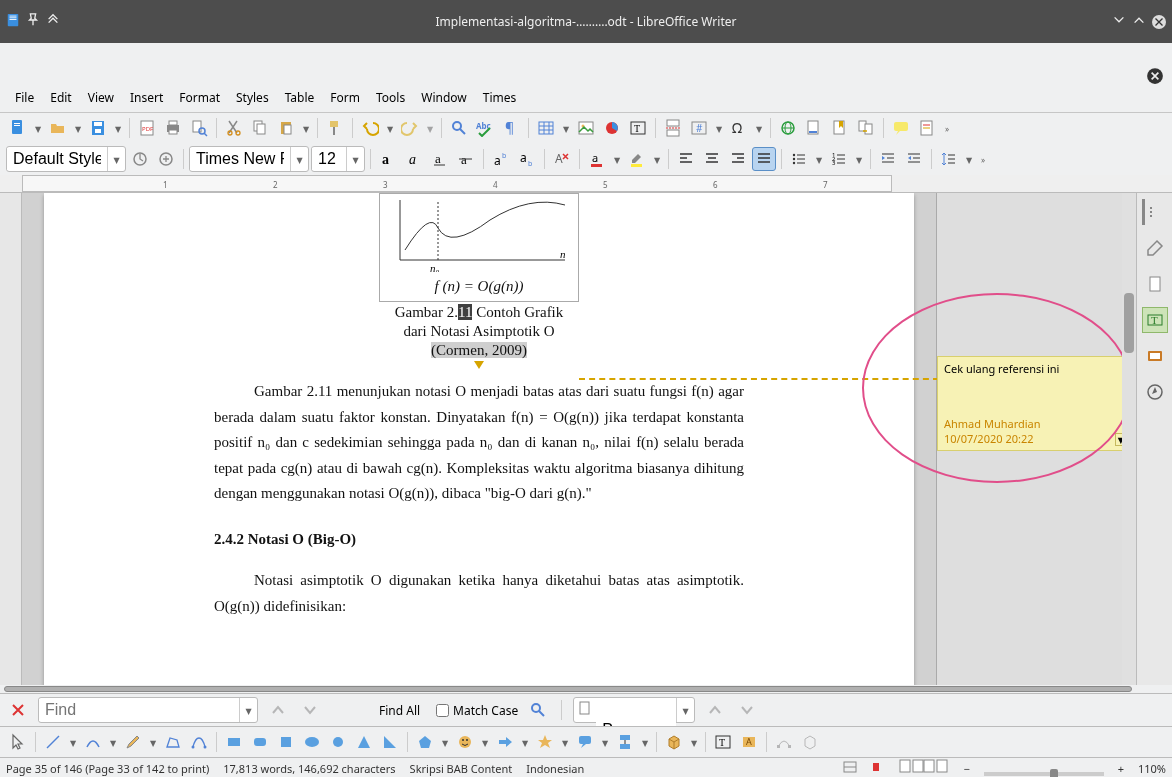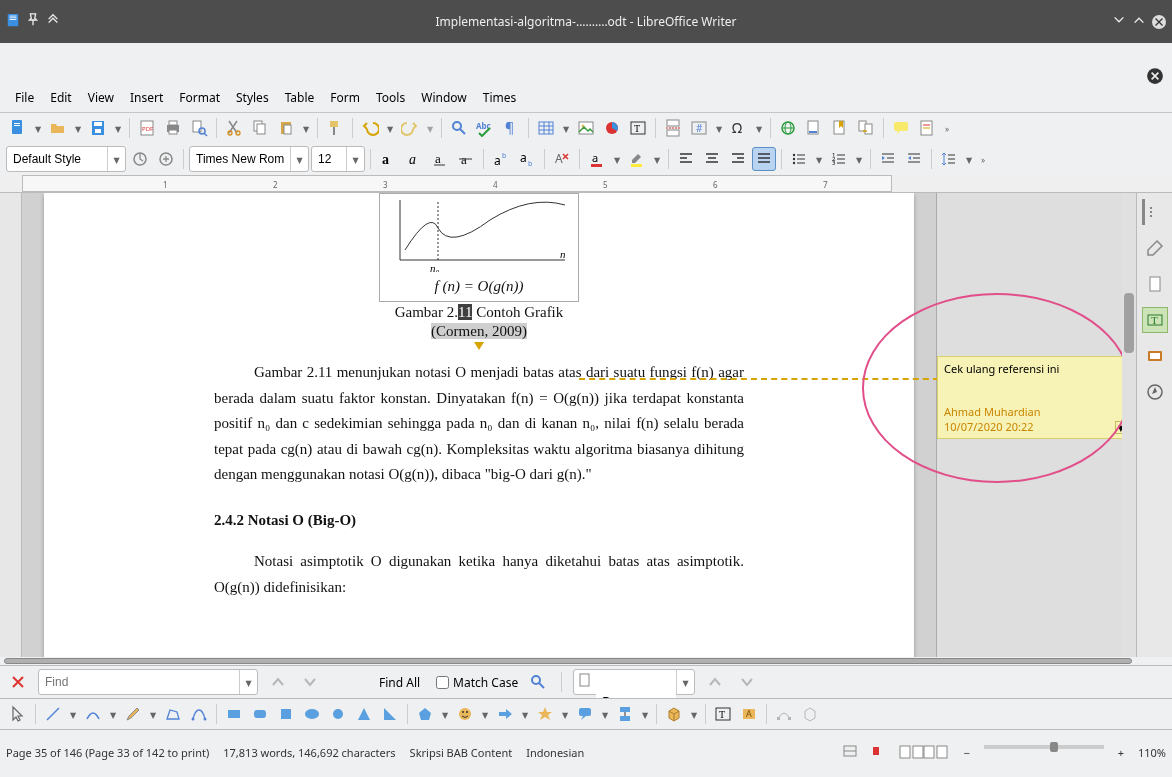--- a/index.html
+++ b/index.html
@@ -11,44 +11,44 @@
 .circle { width:14px; height:14px; border-radius:50%; display:flex; align-items:center; justify-content:center; }
 .menubar { background: #eff0f1; display:flex; align-items:center; padding: 3px 8px; gap: 2px; border-bottom: 1px solid #c6c6c6; position:relative; }
 .menubar .menu-item { padding: 3px 7px; border-radius: 3px; cursor: default; margin-top: 40px; }
 .menubar .close-doc { margin-left:auto; }
 .toolbar { background: #eff0f1; display:flex; align-items:center; padding: 3px 6px; gap: 2px; border-bottom: 0px solid #c6c6c6; }
 .tb-btn { width: 24px; height: 24px; display:flex; align-items:center; justify-content:center; border:1px solid transparent; border-radius:3px; }
 .tb-btn svg { width:18px; height:18px; }
 .tb-sep { width:1px; height:20px; background:#ccc; margin: 0 3px; }
 .dd-arrow { width:12px; height:22px; display:flex; align-items:center; justify-content:center; font-size:8px; color:#666; }
 .combo { display:flex; align-items:center; border:1px solid #bbb; border-radius:3px; background:#fff; height:26px; }
-.combo input { border:none; padding: 2px 6px; outline:none; font-size:12px; }
+.combo input { border:none; padding: 2px 6px; outline:none; font-size:16px; }
 .combo .dd { width:18px; height:100%; display:flex; align-items:center; justify-content:center; border-left:1px solid #ccc; font-size:8px; color:#666; }
 .ruler { background:#efefef; height:18px; position:relative; font-size:8px; color:#666; overflow:hidden; border-bottom:1px solid #bbb; }
 .ruler .label { position:absolute; left:50%; transform:translateX(-50%); font-size:11px; color:#888; top:1px; }
 .ruler-section { position:absolute; top:0; height:100%; }
 .doc-area { flex:1; display:flex; background:#d1d1d1; overflow:hidden; }
 .doc-scroll { flex:1; overflow:hidden; position:relative; }
 .page { background:#fff; margin: 0 auto; width:870px; min-height:700px; position:relative; box-shadow: 0 2px 4px rgba(0,0,0,0.3); padding: 0 170px 40px 170px; font-family: "Times New Roman", serif; font-size:15px; color:#111; }
 .page p { text-align:justify; margin: 6px 0; line-height:1.7; }
 .page .caption { text-align:center; margin:2px 0; }
 .page .figure-box { border:1px solid #aaa; width:200px; margin:0 auto; padding:6px 10px 4px 10px; position:relative; }
 .comments-pane { width:200px; background:#dedede; border-left:1px solid #aaa; position:relative; }
 .comment { position:absolute; left:0; right:4px; background:#f7f2b5; border:1px solid #d8cf6e; padding:4px 6px; font-size:11px; }
-.comment .c-author { color:#c98500; font-size:11px; margin-top:28px; }
+.comment .c-author { color:#c98500; font-size:11px; margin-top:40px; }
 .comment .c-date { color:#c98500; font-size:11px; }
 .comment .c-menu { position:absolute; right:4px; bottom:4px; font-size:8px; border:1px solid #c6b95e; padding:0 2px; }
 .sidebar { width:36px; border-left:1px solid #bbb; background:#e8e8e8; display:flex; flex-direction:column; align-items:center; padding:6px 0; gap:10px; }
 .sidebar .sb-btn { width:26px; height:26px; display:flex; align-items:center; justify-content:center; }
 .findbar { background:#eff0f1; display:flex; align-items:center; padding:3px 6px; gap:8px; border-top:1px solid #bbb; }
 .findbar .combo input { width:200px; }
 .findbar .find-btn { padding:3px 8px;margin-left:41px; }
 .findbar .checkbox { display:flex; align-items:center; gap:4px; }
 .drawbar { background:#eff0f1; display:flex; align-items:center; padding:3px 6px; gap:2px; border-top:1px solid #bbb; }
-.statusbar { background:#eff0f1; display:flex; align-items:flex-start; padding:15px 6px; gap:14px; border-top:1px solid #bbb; font-size:11px; color:#333; }
+.statusbar { background:#eff0f1; display:flex; align-items:flex-end; padding:1px 6px; gap:14px; border-top:1px solid #bbb; font-size:11px; color:#333; }
 .statusbar .sb-cell { white-space:nowrap; }
 .statusbar .spacer { flex:1; }
 .zoom-slider { width:120px; height:4px; background:#ccc; position:relative; }
 .zoom-slider .handle { position:absolute; top:-3px; width:8px; height:10px; background:#888; border-radius:2px; }
 .resize-handle { position:absolute; left:0; right:0; height:6px; background:#b0b0b0; border:1px solid #888; border-radius:3px; }
 .highlight-note { border:2px solid #e14e8a; border-radius:50%; position:absolute; }
 .dashed-connector { position:absolute; border-top:2px dashed #d6a400; }
 .sel-bg { background:#404040; color:#fff;margin-top:16px; }
 .para-text { text-indent:40px; }
 svg.icon { width:18px; height:18px; }
@@ -503,20 +503,21 @@
             <line x1="48" y1="60" x2="48" y2="0" stroke="#333" stroke-dasharray="2,2"></line>
             <path d="M15 50 Q 40 10 48 28 Q 60 50 100 20 Q 140 -5 175 5" fill="none" stroke="#333"></path>
             <text x="170" y="58" font-size="11" font-style="italic">n</text>
             <text x="40" y="72" font-size="11" font-style="italic">n₀</text>
           </svg>
           <div class="caption" style="font-style:italic">f (n) = O(g(n))</div>
         </div>
         <div class="caption">
           <span>Gambar 2.</span><span class="sel-bg">11</span><span> Contoh Grafik</span>
         </div>
+        <div class="caption">dari Notasi Asimptotik O</div>
         <div class="caption" style="position:relative;">
           <span style="background:#cfcfcf;">(Cormen, 2009)</span>
           <svg style="position:absolute;left:50%;top:18px;transform:translateX(-50%);" width="12" height="10">
               <path d="M1 1 L6 9 L11 1 z" fill="#d6a400"></path>
             </svg>
         </div>
         <p class="para-text" style="margin-top:20px;">Gambar 2.11 menunjukan notasi O menjadi batas atas dari suatu fungsi f(n) agar berada dalam suatu faktor konstan. Dinyatakan f(n) = O(g(n)) jika terdapat konstanta positif n₀ dan c sedekimian sehingga pada n₀ dan di kanan n₀, nilai f(n) selalu berada tepat pada cg(n) atau di bawah cg(n). Kompleksitas waktu algoritma biasanya dihitung dengan menggunakan notasi O(g(n)), dibaca "big-O dari g(n)."</p>
         <p style="font-weight:bold; margin-top:20px;"><span>2.4.2 Notasi O (Big-O)</span></p>
         <p class="para-text" style="margin-top:16px;">Notasi asimptotik O digunakan ketika hanya diketahui batas atas asimptotik. O(g(n)) didefinisikan:</p>
       </div>

